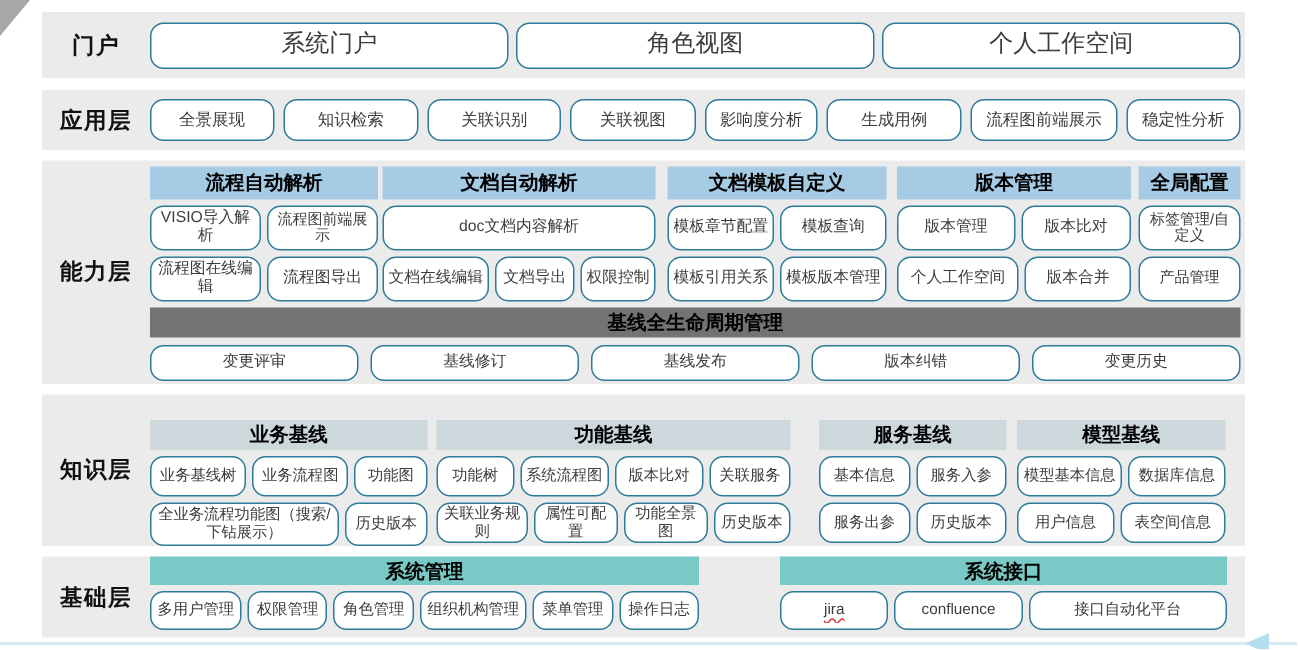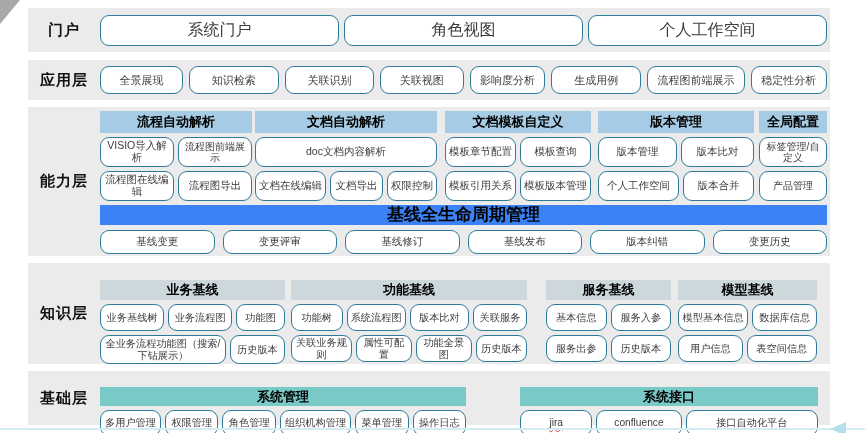--- a/index.html
+++ b/index.html
@@ -29,32 +29,32 @@
   .cap-content{display:flex;flex-direction:column;padding-top:4px;}
   .cap-groups{display:flex;}
   .grp{display:flex;flex-direction:column;gap:4px;flex:none;}
   .grp-hdr{height:22px;line-height:22px;text-align:center;font-weight:bold;font-size:13px;color:#000;}
   .cap-hdr{background:#a6cbe4;}
   .grp-row{display:flex;gap:4px;}
   .grp-row .btn{flex:1;height:30px;}
   .g-flow{width:152px;} .g-doc{width:182px;margin-left:3px;} .g-tpl{width:146px;margin-left:8px;}
   .g-ver{width:156px;margin-left:7px;} .g-glb{width:68px;margin-left:5px;}
   .g-glb .btn{font-size:10px;}
-  .baseline-hdr{margin-top:4px;height:20px;line-height:20px;background:#3b82f6;
-                text-align:center;font-weight:bold;font-size:17px;color:#000;}
+  .baseline-hdr{margin-top:4px;height:20px;line-height:20px;background:#737373;
+                text-align:center;font-weight:bold;font-size:13px;color:#000;}
   .baseline-row{display:flex;gap:8px;margin-top:5px;}
   .baseline-row .btn{flex:1;height:24px;}
   
   .knw-content{display:flex;padding-top:17px;}
   .knw-hdr{background:#ccd8dc;height:20px;line-height:20px;}
   .kg0{width:185px;} .kg1{width:236px;margin-left:6px;} .kg2{width:125px;margin-left:19px;} .kg3{width:139px;margin-left:7px;}
   .knw-content .grp-row .btn{height:27px;font-size:10.2px;}
   .btn.small2{font-size:10px;}
   
-  .fnd-content{display:flex;padding-top:16px;}
+  .fnd-content{display:flex;padding-top:0;}
   .fnd-hdr{background:#79c9c7;height:19px;line-height:19px;}
   .fg0{width:366px;} .fg1{width:298px;margin-left:54px;}
   .fnd-content .grp-row .btn{height:26px;white-space:nowrap;font-size:10.2px;}
   .jira-text{text-decoration-line:underline;text-decoration-style:wavy;
              text-decoration-color:#d43b3b;text-decoration-thickness:1px;text-underline-offset:2px;}
   
   .bottom-line{position:absolute;left:0;top:428px;width:865px;height:2px;background:#d5ebf4;}
   .bottom-arrowhead{position:absolute;left:830px;top:422px;width:0;height:0;
                     border-top:7px solid transparent;border-bottom:7px solid transparent;
                     border-right:16px solid #b4e0ee;}
@@ -148,21 +148,20 @@
           </div>
           <div class="grp-row">
             <div class="btn">产品管理</div>
           </div>
         </div>
 
       </div>
 
       <div class="baseline-hdr">基线全生命周期管理</div>
       <div class="baseline-row">
-        <div class="btn">基线变更</div>
         <div class="btn">变更评审</div>
         <div class="btn">基线修订</div>
         <div class="btn">基线发布</div>
         <div class="btn">版本纠错</div>
         <div class="btn">变更历史</div>
       </div>
     </div>
   </div>
 
   <div class="row row-knw">

